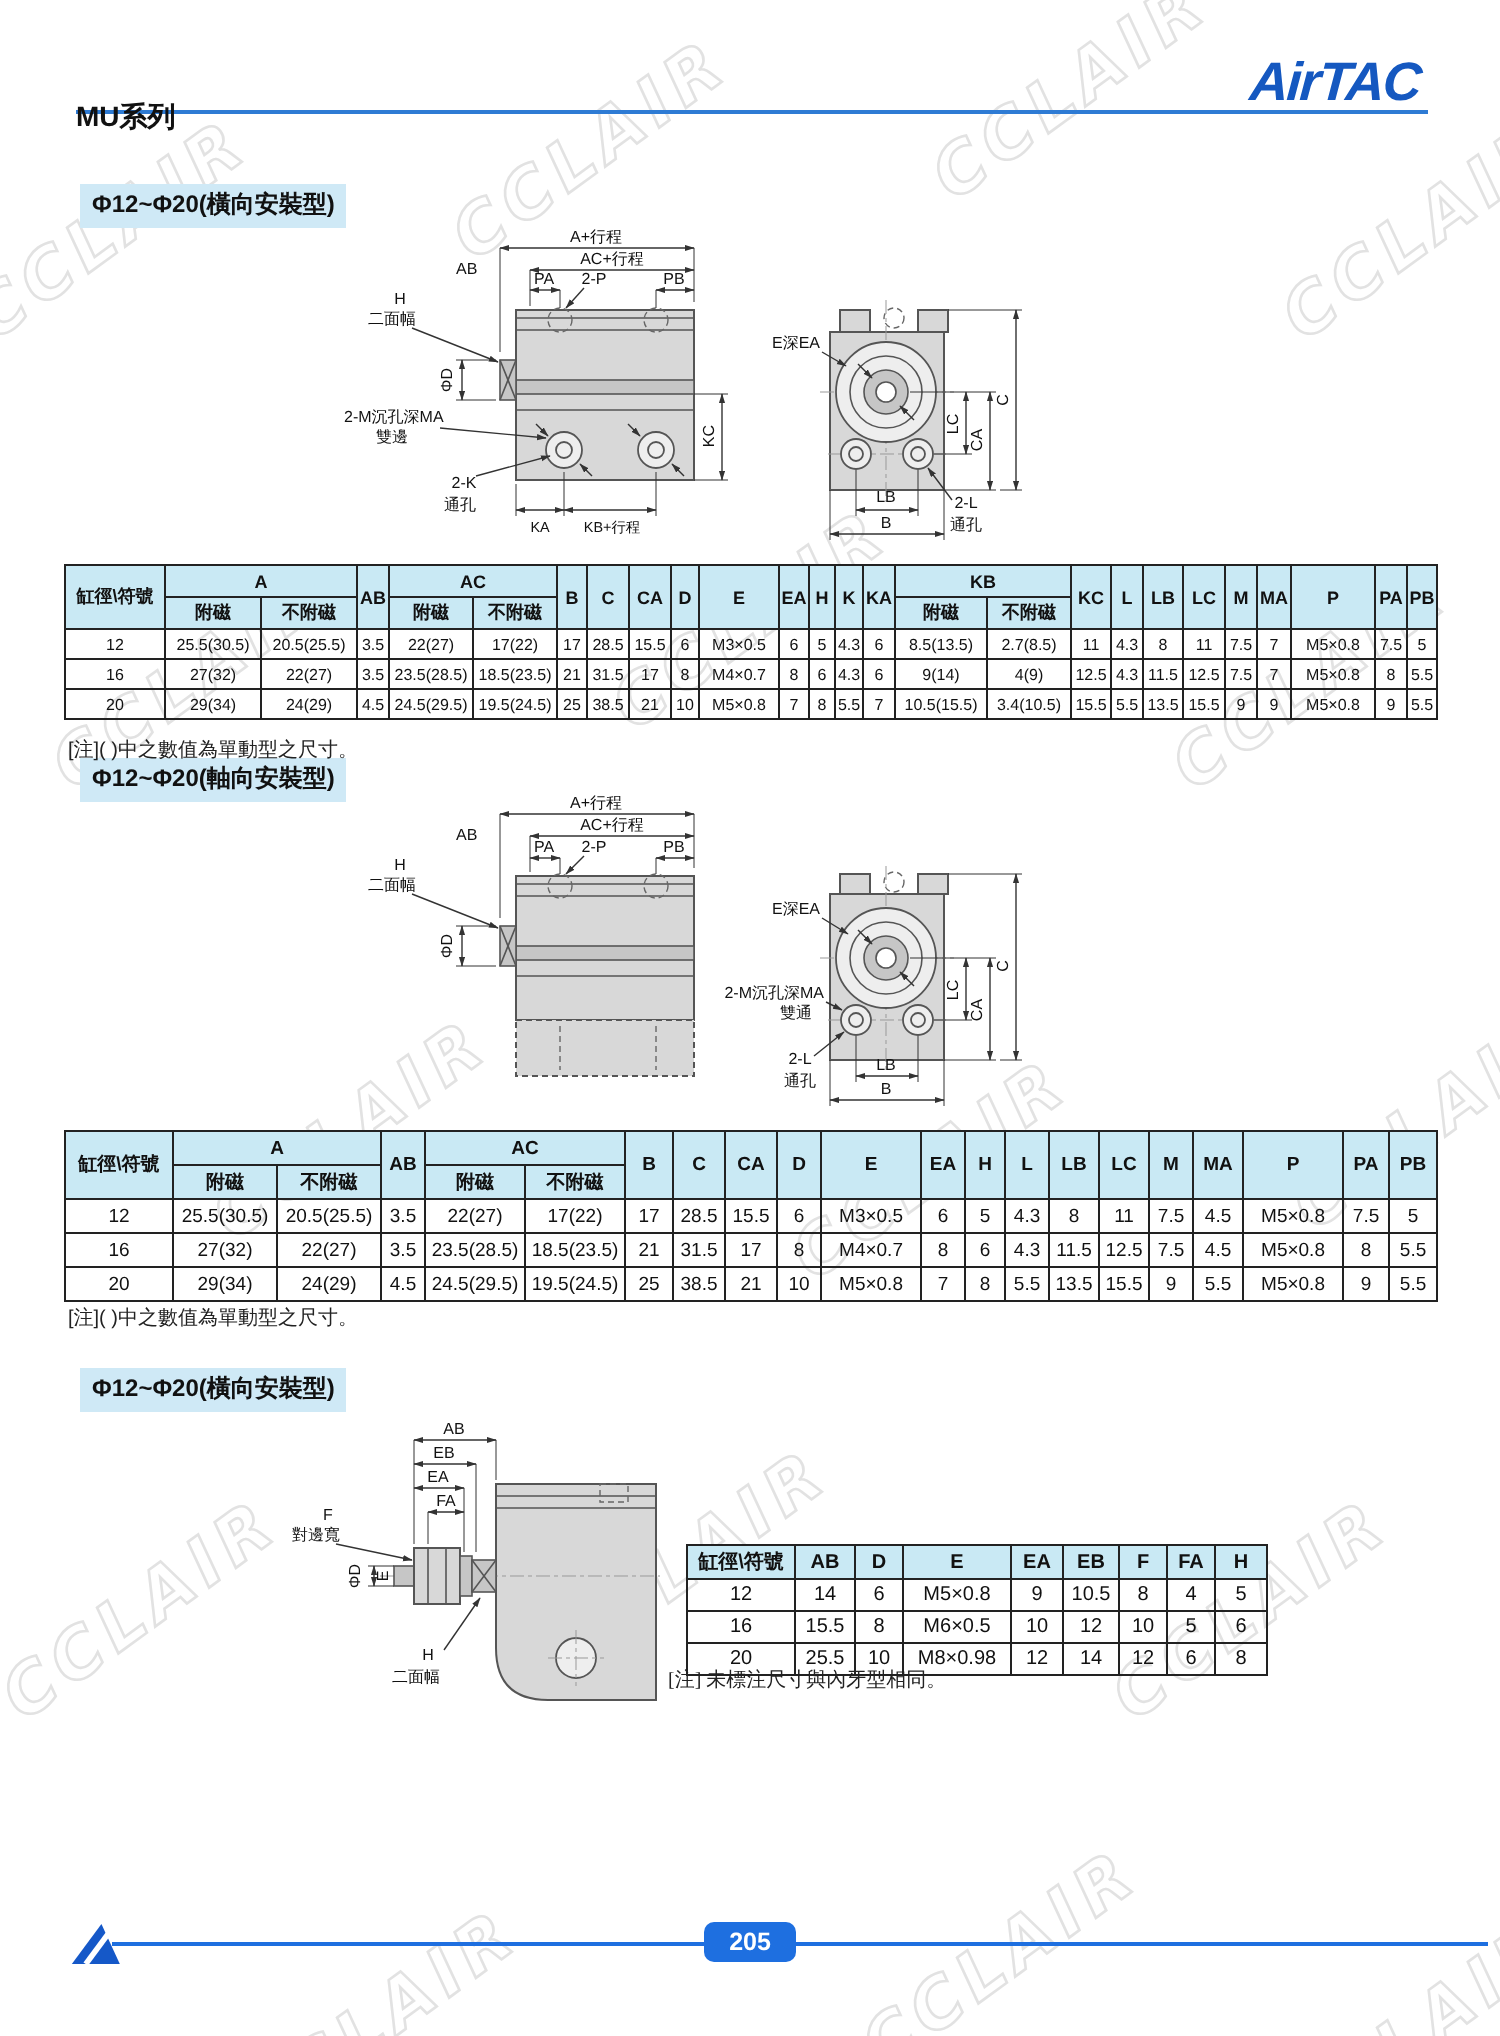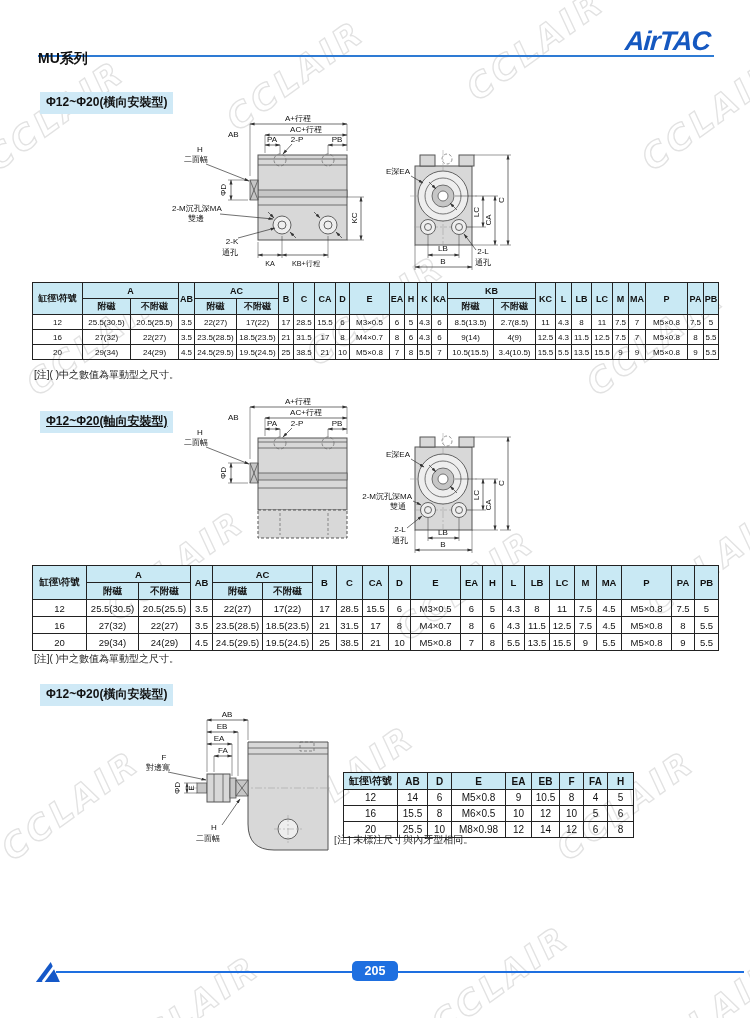--- a/index.html
+++ b/index.html
@@ -74,21 +74,21 @@
       <div class="wm" style="left: 630px; top: 995px;">CCLAIR</div>
     </div>
 
   <div class="layer">
 
     <div class="rule"></div>
     <div class="brand">AirTAC</div>
     <div class="series">MU系列</div>
 
     <div class="sec" style="left:40px;top:92px;">Φ12~Φ20(橫向安裝型)</div>
-    <div class="sec" style="left:40px;top:411px;text-decoration:underline;">Φ12~Φ20(軸向安裝型)</div>
+    <div class="sec" style="left:40px;top:379px;">Φ12~Φ20(軸向安裝型)</div>
     <div class="sec" style="left:40px;top:684px;">Φ12~Φ20(橫向安裝型)</div>
 
     <svg style="left:170px;top:108px;" width="420" height="172" viewBox="0 0 420 172">
       <defs>
           <marker id="a1" orient="auto-start-reverse" markerWidth="8" markerHeight="6" refX="6.5" refY="2.2">
             <path d="M0,0L7,2.2L0,4.4Z" fill="#333"></path>
           </marker>
         </defs>
 
       <rect class="bd" x="88" y="47" width="89" height="85"></rect>

